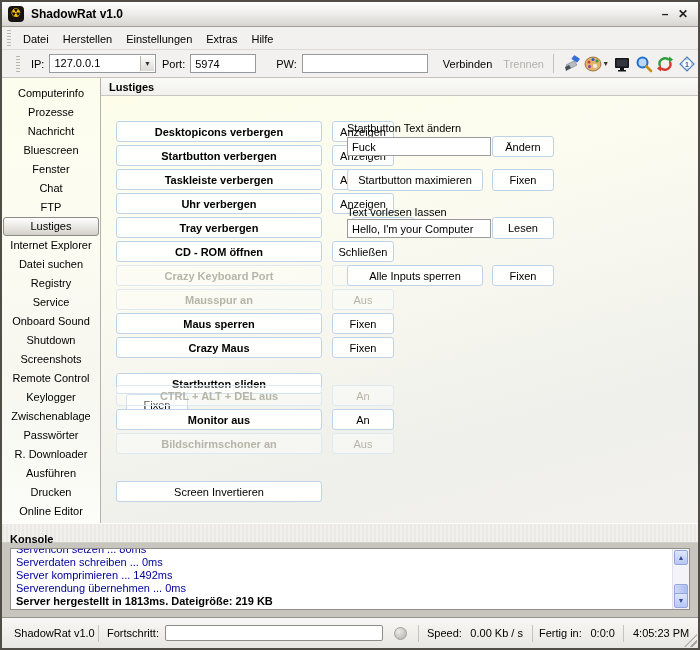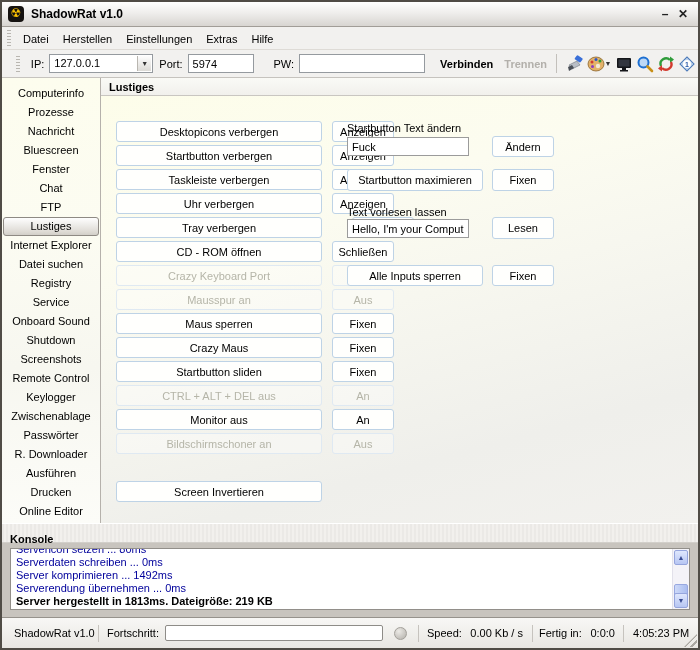--- a/index.html
+++ b/index.html
@@ -45,21 +45,21 @@
   .combo { width:108px; height:19px; background:#fff; border:1px solid #959a9f; position:relative; }
   .combo .val { font-size:11px; line-height:17px; padding-left:4px; }
   .combo .arrow {
     position:absolute; right:1px; top:1px; bottom:1px; width:14px;
     background:linear-gradient(180deg,#fdfdfd,#dcdad6); border-left:1px solid #b9b6b0;
     font-size:7px; color:#333; text-align:center; line-height:15px;
   }
   .tb-input { height:19px; border:1px solid #959a9f; background:#fff; font-size:11px; padding:0 4px; font-family:"Liberation Sans",sans-serif; }
   .port-input { width:66px; }
   .pw-input { width:126px; }
-  .link-btn { margin-left:15px; color:#000;font-weight:bold; }
+  .link-btn { margin-left:15px; color:#000; }
   .link-btn.disabled { color:#b3b0ab; margin-left:11px; }
   .tb-sep { width:1px; height:19px; background:#c3c0bb; margin:0 7px 0 9px; }
   .tb-icon { width:22px; height:22px; display:flex; align-items:center; justify-content:center; }
   .dd-arrow { font-size:7px; color:#333; margin:0 2px 0 -2px; }
   
   .content { flex:0 0 445px; height:445px; display:flex; background:#fbfbf2; }
   .sidebar {
     width:99px; flex:0 0 99px; border-right:1px solid #b5b1ab; padding-top:6px;
     background:linear-gradient(180deg,#fdfdee 0%,#fcfcf2 35%,#f7f7f0 65%,#fcfcf8 100%);
   }
@@ -77,26 +77,26 @@
     border-bottom:1px solid #c9c6c1;
     background:linear-gradient(180deg,#fafaf6,#f1f0ec);
   }
   .btn {
     border:1px solid #bed3e6; border-radius:3px; background:#fffffd; color:#000;
     font-size:11px; font-family:"Liberation Sans",sans-serif;
     display:flex; align-items:center; justify-content:center; padding:0;
   }
   .btn.disabled { color:#b5b5a8; border-color:#dfe9f2; background:rgba(255,255,255,0.35); }
   .btn-row { position:absolute; left:15px; display:flex; }
-  .btn-main { width:206px; height:21px; }
+  .btn-main { width:206px; height:21px;font-weight:bold; }
   .btn-sec  { width:62px; height:21px; margin-left:10px; }
   .invert-btn { position:absolute; left:15px; top:403px; width:206px; height:21px; }
   .rcol-label { position:absolute; font-size:11px; color:#000; }
   .rcol-input {
-    position:absolute; width:122px; height:19px; border:1px solid #9b9b9b; background:#fff;
+    position:absolute; width:144px; height:19px; border:1px solid #9b9b9b; background:#fff;
     font-size:11px; padding:0 4px; font-family:"Liberation Sans",sans-serif;
   }
   .rcol-btn { position:absolute; }
   
   .konsole-header {
     flex:0 0 20px; height:20px; font-size:11px; font-weight:bold; padding:9px 0 0 8px;
     border-top:1px solid #ffffff; border-bottom:1px solid #d2cfca;
     background:repeating-linear-gradient(90deg,#ebe9e6 0 2px,#f2f0ed 2px 4px);
   }
   .console-wrap { flex:0 0 74px; height:74px; padding:5px 8px 7px; }
@@ -286,21 +286,21 @@
             <button class="btn btn-sec disabled">Aus</button>
           </div>
           <div class="btn-row" style="top: 235px;">
             <button class="btn btn-main">Maus sperren</button>
             <button class="btn btn-sec">Fixen</button>
           </div>
           <div class="btn-row" style="top: 259px;">
             <button class="btn btn-main">Crazy Maus</button>
             <button class="btn btn-sec">Fixen</button>
           </div>
-          <div class="btn-row" style="top: 283px;">
+          <div class="btn-row" style="top: 295px; flex-direction: column;">
             <button class="btn btn-main">Startbutton sliden</button>
             <button class="btn btn-sec">Fixen</button>
           </div>
           <div class="btn-row" style="top: 307px;">
             <button class="btn btn-main disabled">CTRL + ALT + DEL aus</button>
             <button class="btn btn-sec disabled">An</button>
           </div>
           <div class="btn-row" style="top: 331px;">
             <button class="btn btn-main">Monitor aus</button>
             <button class="btn btn-sec">An</button>

